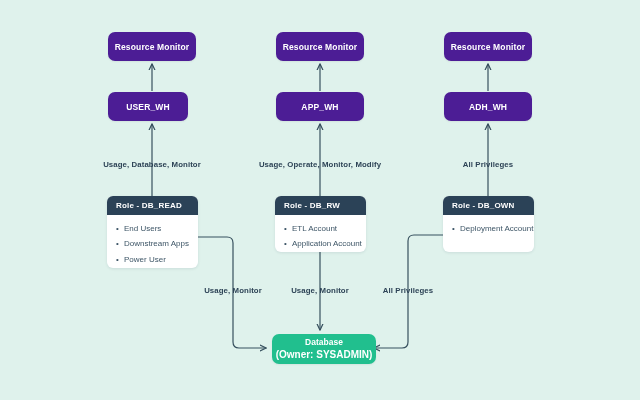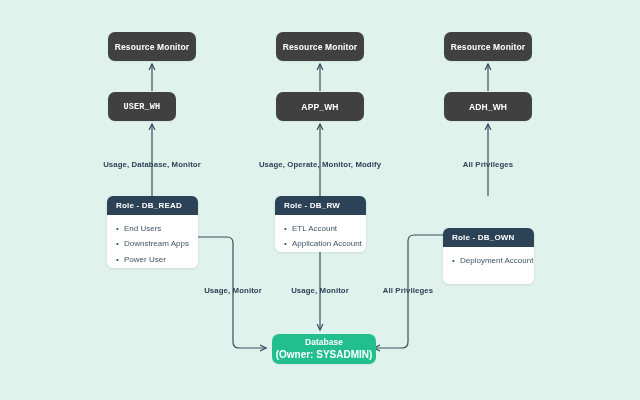--- a/index.html
+++ b/index.html
@@ -29,21 +29,21 @@
   .node {
     position: absolute;
     box-sizing: border-box;
     display: flex;
     align-items: center;
     justify-content: center;
     text-align: center;
   }
   
   .pill {
-    background: #404040;
+    background: #4c1d95;
     border-radius: 7px;
     color: #ffffff;
     font-size: 8.5px;
     font-weight: bold;
     letter-spacing: 0.15px;
     box-shadow: 0 1px 2px rgba(0,0,0,0.06);
   }
   .pill-db {
     background: #21bf8e;
     border-radius: 7px;
@@ -143,21 +143,21 @@
 
     <line x1="320" y1="252" x2="320" y2="330" stroke="#37505e" stroke-width="1.2" marker-end="url(#arrowhead)"></line>
 
     <path d="M444,235 L414,235 Q408,235 408,241 L408,342 Q408,348 402,348 L374,348" fill="none" stroke="#37505e" stroke-width="1.2" stroke-linecap="round" marker-end="url(#arrowhead)"></path>
   </svg>
 
   <div class="node pill" style="left:108px; top:32px; width:88px; height:29px;">
     <span>Resource Monitor</span>
   </div>
 
-  <div class="node pill" style="left:108px; top:92px; width:68px; height:29px;font-family:Liberation Mono, monospace;">
+  <div class="node pill" style="left:108px; top:92px; width:80px; height:29px;">
     <span>USER_WH</span>
   </div>
 
   <div class="edge-label" style="left:152px; top:160px;">Usage, Database, Monitor</div>
 
   <div class="card" style="left:107px; top:196px; width:91px; height:72px;">
     <div class="card-header">Role - DB_READ</div>
     <div class="card-body">
       <div class="card-item">End Users</div>
       <div class="card-item">Downstream Apps</div>
@@ -190,21 +190,21 @@
   <div class="node pill" style="left:444px; top:32px; width:88px; height:29px;">
     <span>Resource Monitor</span>
   </div>
 
   <div class="node pill" style="left:444px; top:92px; width:88px; height:29px;">
     <span>ADH_WH</span>
   </div>
 
   <div class="edge-label" style="left:488px; top:160px;">All Privileges</div>
 
-  <div class="card" style="left:443px; top:196px; width:91px; height:56px;margin-top:32px;">
+  <div class="card" style="left:443px; top:196px; width:91px; height:56px;">
     <div class="card-header">Role - DB_OWN</div>
     <div class="card-body">
       <div class="card-item">Deployment Account</div>
     </div>
   </div>
 
   <div class="edge-label" style="left:408px; top:286px;">All Privileges</div>
 
   <div class="node pill-db" style="left:272px; top:334px; width:104px; height:30px;">
     <span class="db-title">Database</span>

